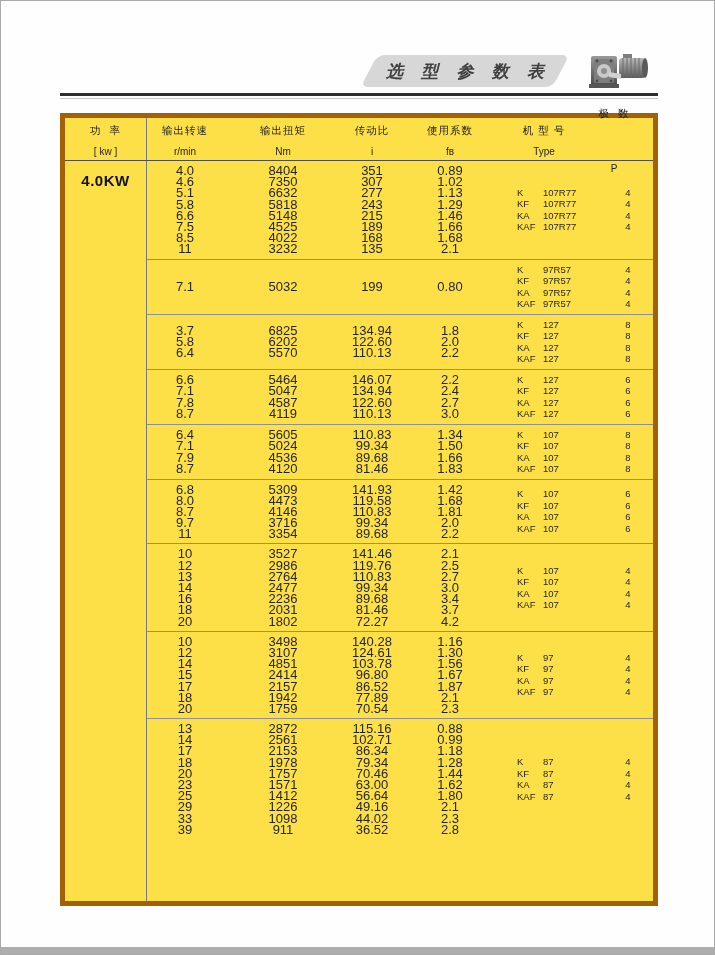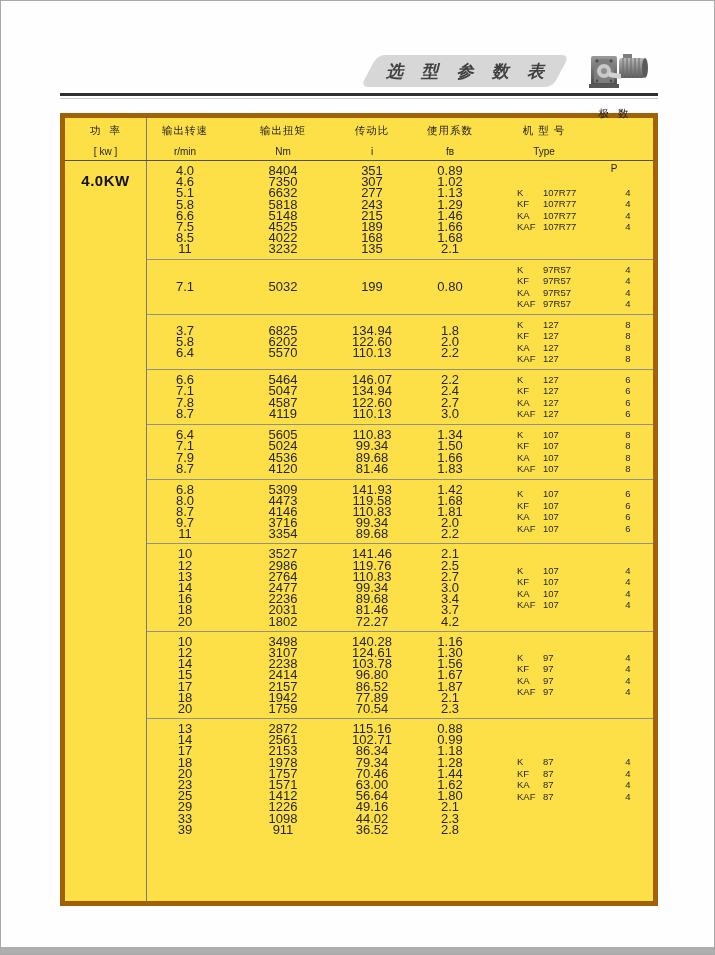--- a/index.html
+++ b/index.html
@@ -563,21 +563,21 @@
               <span class="c-factor">1.16</span>
             </div>
             <div class="row">
               <span class="c-speed">12</span>
               <span class="c-torque">3107</span>
               <span class="c-ratio">124.61</span>
               <span class="c-factor">1.30</span>
             </div>
             <div class="row">
               <span class="c-speed">14</span>
-              <span class="c-torque">2238</span>
+              <span class="c-torque">4851</span>
               <span class="c-ratio">103.78</span>
               <span class="c-factor">1.56</span>
             </div>
             <div class="row">
               <span class="c-speed">15</span>
               <span class="c-torque">2414</span>
               <span class="c-ratio">96.80</span>
               <span class="c-factor">1.67</span>
             </div>
             <div class="row">

